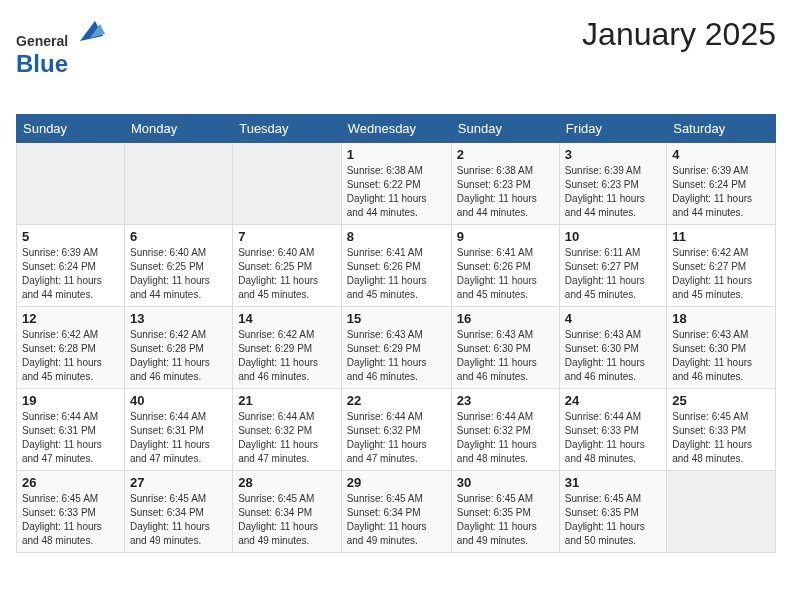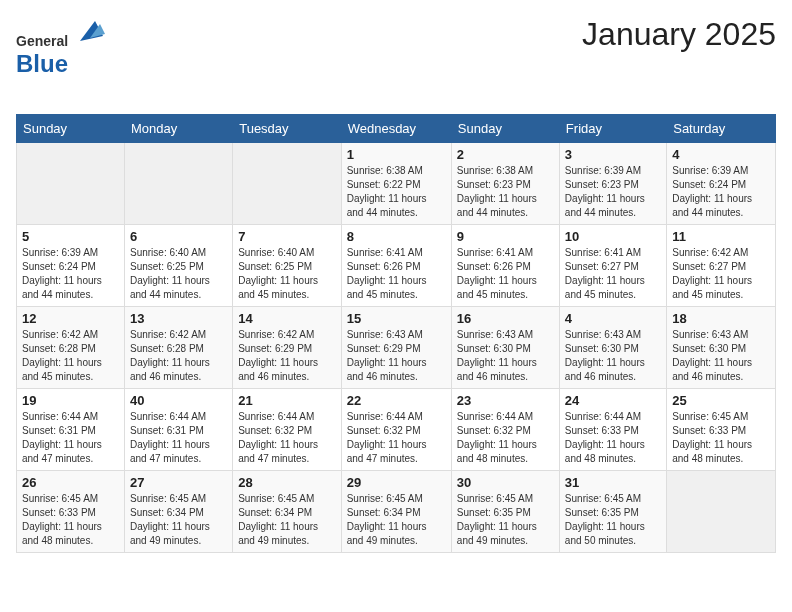--- a/index.html
+++ b/index.html
@@ -181,21 +181,21 @@
 Daylight: 11 hours and 45 minutes.</div>
         </td>
         <td>
           <span class="day-num">9</span>
           <div class="day-info">Sunrise: 6:41 AM
 Sunset: 6:26 PM
 Daylight: 11 hours and 45 minutes.</div>
         </td>
         <td>
           <span class="day-num">10</span>
-          <div class="day-info">Sunrise: 6:41 AM
+          <div class="day-info">Sunrise: 6:11 AM
 Sunset: 6:27 PM
 Daylight: 11 hours and 45 minutes.</div>
         </td>
         <td>
           <span class="day-num">11</span>
           <div class="day-info">Sunrise: 6:42 AM
 Sunset: 6:27 PM
 Daylight: 11 hours and 45 minutes.</div>
         </td>
       </tr>

